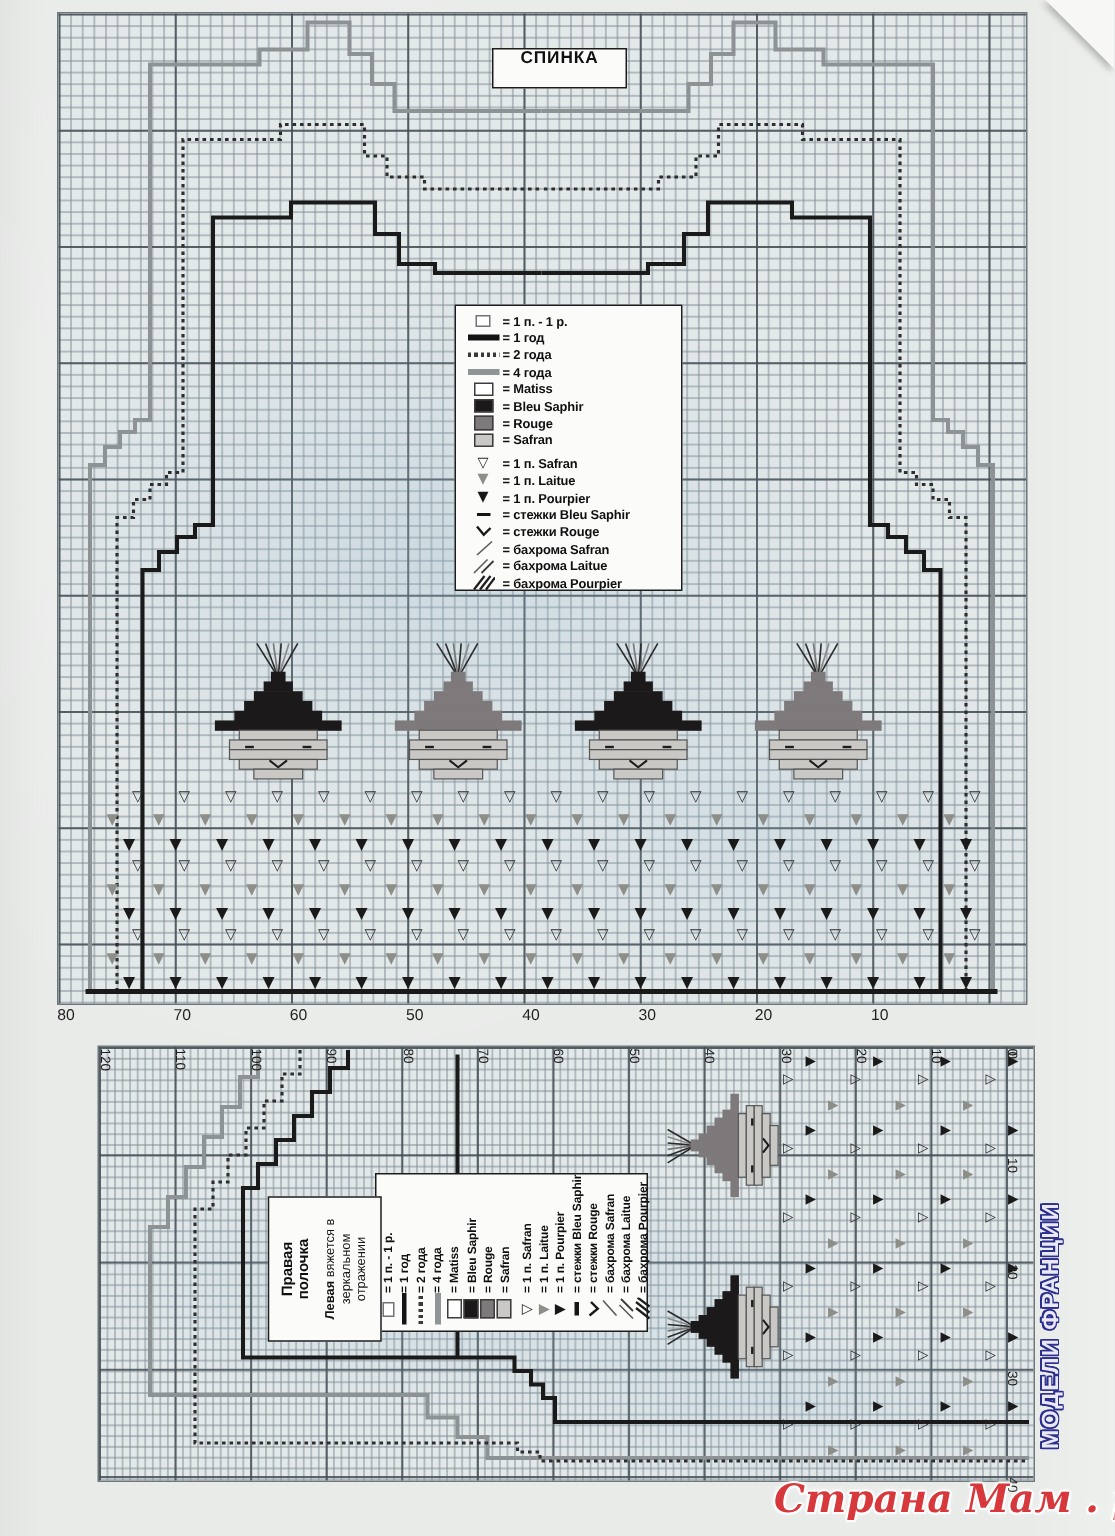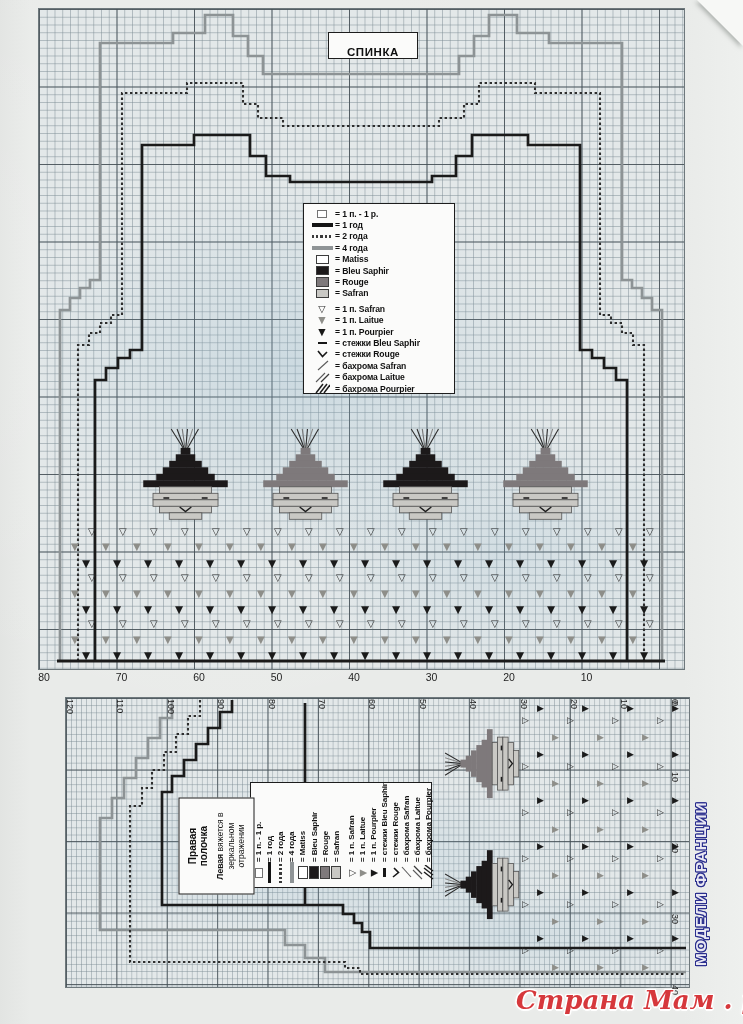--- a/index.html
+++ b/index.html
@@ -33,21 +33,21 @@
   .shade{position:absolute;inset:0;pointer-events:none;
     background:
       radial-gradient(60% 40% at 40% 55%, rgba(150,185,205,.30), transparent 72%),
       radial-gradient(45% 28% at 72% 82%, rgba(150,185,205,.22), transparent 70%);
   }
   #outlines{position:absolute;left:0;top:0;z-index:2;pointer-events:none;}
   .sz1{fill:none;stroke:#1a1a1a;stroke-width:2.7;}
   .sz2{fill:none;stroke:#2e2e2e;stroke-width:2.1;stroke-dasharray:2.4 2.6;}
   .sz4{fill:none;stroke:#8d9395;stroke-width:2.7;}
   .panel{position:absolute;background:#fbfbfa;border:1.5px solid #1d1d1d;z-index:5;}
-  #titleBox{left:328px;top:32px;width:88px;height:25px;display:flex;align-items:flex-end;justify-content:center;
+  #titleBox{left:328px;top:32px;width:88px;height:25px;display:flex;align-items:flex-start;justify-content:center;
     font-weight:700;font-size:11.5px;letter-spacing:.6px;color:#101010;}
   #legendBack{left:303px;top:203px;width:152px;height:191px;padding:4px 0 0 5px;box-sizing:border-box;}
   .leg-row{display:flex;align-items:center;height:11.4px;}
   .leg-sym{width:26px;flex:0 0 26px;display:flex;justify-content:center;align-items:center;}
   .leg-label{font-size:8.6px;font-weight:700;letter-spacing:-.1px;color:#101010;white-space:nowrap;}
   i.i-cell{width:8px;height:6px;background:#fff;border:1px solid #737373;display:block;}
   i.i-lsolid{width:21px;height:3.4px;background:#141414;display:block;}
   i.i-ldot{width:21px;height:3px;display:block;background:repeating-linear-gradient(90deg,#3a3a3a 0 2.2px,rgba(0,0,0,0) 2.2px 4.2px);}
   i.i-lgray{width:21px;height:3.4px;background:#8f9496;display:block;}
   i.i-sq{width:13px;height:9.5px;border:1px solid #3c3c3c;display:block;box-sizing:border-box;}

